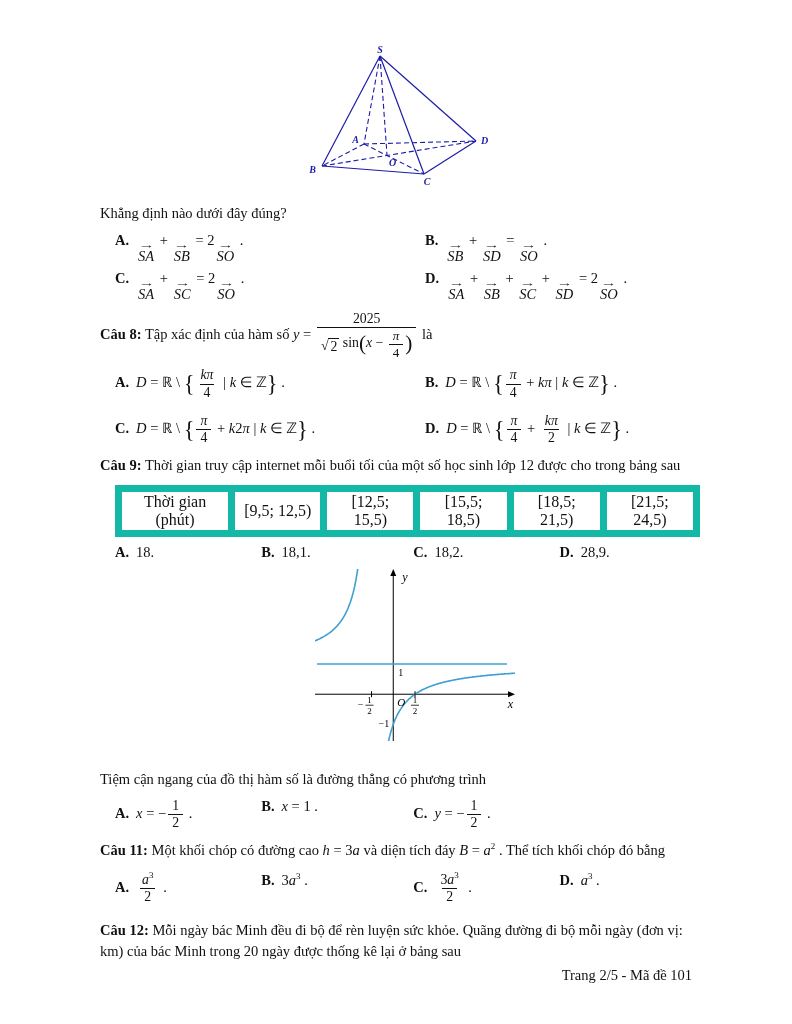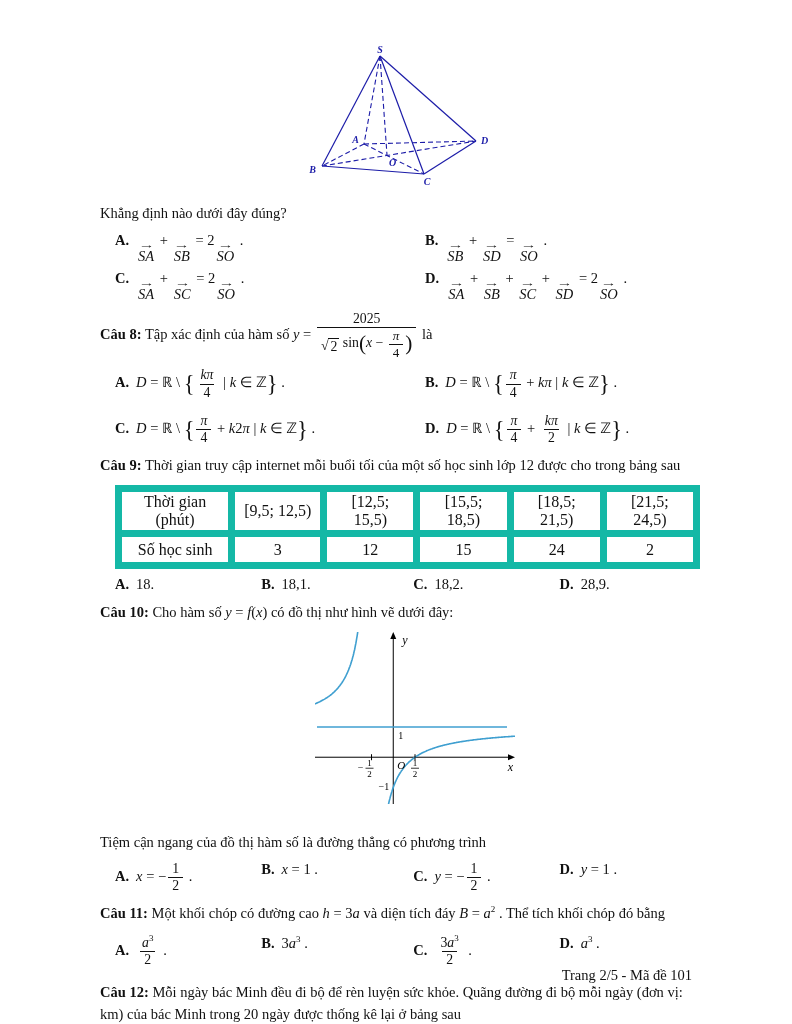--- a/index.html
+++ b/index.html
@@ -167,43 +167,29 @@
   <table class="freq-table">
     <tbody>
       <tr>
         <td class="c0">Thời gian (phút)</td>
         <td class="iv">[9,5; 12,5)</td>
         <td class="iv">[12,5; 15,5)</td>
         <td class="iv">[15,5; 18,5)</td>
         <td class="iv">[18,5; 21,5)</td>
         <td class="iv">[21,5; 24,5)</td>
       </tr>
-      <tr>
-        <td class="c0">Số học sinh</td>
-        <td class="iv">3</td>
-        <td class="iv">12</td>
-        <td class="iv">15</td>
-        <td class="iv">24</td>
-        <td class="iv">2</td>
-      </tr>
     </tbody>
   </table>
   <div class="opts4">
       <div class="opt"><span class="optlabel">A.</span><span class="math"><span>18.</span></span></div>
       <div class="opt"><span class="optlabel">B.</span><span class="math"><span>18,1.</span></span></div>
       <div class="opt"><span class="optlabel">C.</span><span class="math"><span>18,2.</span></span></div>
       <div class="opt"><span class="optlabel">D.</span><span class="math"><span>28,9.</span></span></div>
     </div>
 
-  <div class="stem">
-    <span class="qlabel">Câu 10:</span>
-    <span>Cho hàm số</span>
-    <span class="math"><span class="mi">y</span><span> = </span><span class="mi">f</span><span>(</span><span class="mi">x</span><span>)</span></span>
-    <span>có đồ thị như hình vẽ dưới đây:</span>
-  </div>
   <div class="graph-wrap" id="graph"><svg width="200" height="172" viewBox="0 0 200 172">
         <line x1="0" y1="125.2280701754386" x2="194" y2="125.2280701754386" stroke="#000000" stroke-width="1"></line>
         <polygon points="200,125.2280701754386 193,122.2280701754386 193,128.2280701754386" fill="#000000"></polygon>
         <line x1="78.26086956521739" y1="172" x2="78.26086956521739" y2="6" stroke="#000000" stroke-width="1"></line>
         <polygon points="78.26086956521739,0 75.26086956521739,7 81.26086956521739,7" fill="#000000"></polygon>
         <line x1="2" y1="95.05263157894738" x2="192" y2="95.05263157894738" stroke="#3f9fd0" stroke-width="1.4"></line>
         <path d="M0.0 71.8 L0.4 71.7 L0.9 71.5 L1.3 71.3 L1.7 71.1 L2.2 70.9 L2.6 70.7 L3.0 70.5 L3.5 70.3 L3.9 70.1 L4.3 69.9 L4.8 69.7 L5.2 69.5 L5.7 69.3 L6.1 69.0 L6.5 68.8 L7.0 68.6 L7.4 68.3 L7.8 68.1 L8.3 67.9 L8.7 67.6 L9.1 67.4 L9.6 67.1 L10.0 66.9 L10.4 66.6 L10.9 66.3 L11.3 66.0 L11.7 65.8 L12.2 65.5 L12.6 65.2 L13.0 64.9 L13.5 64.6 L13.9 64.3 L14.3 63.9 L14.8 63.6 L15.2 63.3 L15.7 63.0 L16.1 62.6 L16.5 62.3 L17.0 61.9 L17.4 61.5 L17.8 61.1 L18.3 60.8 L18.7 60.4 L19.1 60.0 L19.6 59.6 L20.0 59.1 L20.4 58.7 L20.9 58.3 L21.3 57.8 L21.7 57.3 L22.2 56.9 L22.6 56.4 L23.0 55.9 L23.5 55.3 L23.9 54.8 L24.3 54.3 L24.8 53.7 L25.2 53.1 L25.7 52.6 L26.1 51.9 L26.5 51.3 L27.0 50.7 L27.4 50.0 L27.8 49.3 L28.3 48.6 L28.7 47.9 L29.1 47.2 L29.6 46.4 L30.0 45.6 L30.4 44.8 L30.9 43.9 L31.3 43.0 L31.7 42.1 L32.2 41.2 L32.6 40.2 L33.0 39.2 L33.5 38.1 L33.9 37.0 L34.3 35.9 L34.8 34.7 L35.2 33.5 L35.7 32.2 L36.1 30.8 L36.5 29.5 L37.0 28.0 L37.4 26.5 L37.8 24.9 L38.3 23.2 L38.7 21.5 L39.1 19.6 L39.6 17.7 L40.0 15.6 L40.4 13.5 L40.9 11.2 L41.3 8.8 L41.7 6.3 L42.2 3.6 L42.6 0.8 L43.0 -2.3 L43.5 -5.5 L43.9 -9.0 " fill="none" stroke="#3f9fd0" stroke-width="1.6" stroke-linecap="round"></path>
         <path d="M71.7 181.3 L72.2 178.9 L72.6 176.6 L73.0 174.5 L73.5 172.4 L73.9 170.5 L74.3 168.7 L74.8 166.9 L75.2 165.2 L75.7 163.6 L76.1 162.1 L76.5 160.7 L77.0 159.3 L77.4 157.9 L77.8 156.6 L78.3 155.4 L78.7 154.2 L79.1 153.1 L79.6 152.0 L80.0 150.9 L80.4 149.9 L80.9 148.9 L81.3 148.0 L81.7 147.1 L82.2 146.2 L82.6 145.3 L83.0 144.5 L83.5 143.7 L83.9 143.0 L84.3 142.2 L84.8 141.5 L85.2 140.8 L85.7 140.1 L86.1 139.4 L86.5 138.8 L87.0 138.2 L87.4 137.6 L87.8 137.0 L88.3 136.4 L88.7 135.8 L89.1 135.3 L89.6 134.8 L90.0 134.2 L90.4 133.7 L90.9 133.2 L91.3 132.8 L91.7 132.3 L92.2 131.9 L92.6 131.4 L93.0 131.0 L93.5 130.6 L93.9 130.1 L94.3 129.7 L94.8 129.3 L95.2 129.0 L95.7 128.6 L96.1 128.2 L96.5 127.9 L97.0 127.5 L97.4 127.2 L97.8 126.8 L98.3 126.5 L98.7 126.2 L99.1 125.8 L99.6 125.5 L100.0 125.2 L100.4 124.9 L100.9 124.6 L101.3 124.3 L101.7 124.1 L102.2 123.8 L102.6 123.5 L103.0 123.3 L103.5 123.0 L103.9 122.7 L104.3 122.5 L104.8 122.2 L105.2 122.0 L105.7 121.8 L106.1 121.5 L106.5 121.3 L107.0 121.1 L107.4 120.8 L107.8 120.6 L108.3 120.4 L108.7 120.2 L109.1 120.0 L109.6 119.8 L110.0 119.6 L110.4 119.4 L110.9 119.2 L111.3 119.0 L111.7 118.8 L112.2 118.6 L112.6 118.4 L113.0 118.3 L113.5 118.1 L113.9 117.9 L114.3 117.7 L114.8 117.6 L115.2 117.4 L115.7 117.2 L116.1 117.1 L116.5 116.9 L117.0 116.8 L117.4 116.6 L117.8 116.5 L118.3 116.3 L118.7 116.2 L119.1 116.0 L119.6 115.9 L120.0 115.7 L120.4 115.6 L120.9 115.4 L121.3 115.3 L121.7 115.2 L122.2 115.0 L122.6 114.9 L123.0 114.8 L123.5 114.6 L123.9 114.5 L124.3 114.4 L124.8 114.3 L125.2 114.2 L125.7 114.0 L126.1 113.9 L126.5 113.8 L127.0 113.7 L127.4 113.6 L127.8 113.5 L128.3 113.3 L128.7 113.2 L129.1 113.1 L129.6 113.0 L130.0 112.9 L130.4 112.8 L130.9 112.7 L131.3 112.6 L131.7 112.5 L132.2 112.4 L132.6 112.3 L133.0 112.2 L133.5 112.1 L133.9 112.0 L134.3 111.9 L134.8 111.8 L135.2 111.7 L135.7 111.6 L136.1 111.5 L136.5 111.5 L137.0 111.4 L137.4 111.3 L137.8 111.2 L138.3 111.1 L138.7 111.0 L139.1 110.9 L139.6 110.9 L140.0 110.8 L140.4 110.7 L140.9 110.6 L141.3 110.5 L141.7 110.4 L142.2 110.4 L142.6 110.3 L143.0 110.2 L143.5 110.1 L143.9 110.1 L144.3 110.0 L144.8 109.9 L145.2 109.8 L145.7 109.8 L146.1 109.7 L146.5 109.6 L147.0 109.6 L147.4 109.5 L147.8 109.4 L148.3 109.4 L148.7 109.3 L149.1 109.2 L149.6 109.2 L150.0 109.1 L150.4 109.0 L150.9 109.0 L151.3 108.9 L151.7 108.8 L152.2 108.8 L152.6 108.7 L153.0 108.6 L153.5 108.6 L153.9 108.5 L154.3 108.5 L154.8 108.4 L155.2 108.3 L155.7 108.3 L156.1 108.2 L156.5 108.2 L157.0 108.1 L157.4 108.1 L157.8 108.0 L158.3 107.9 L158.7 107.9 L159.1 107.8 L159.6 107.8 L160.0 107.7 L160.4 107.7 L160.9 107.6 L161.3 107.6 L161.7 107.5 L162.2 107.5 L162.6 107.4 L163.0 107.4 L163.5 107.3 L163.9 107.3 L164.3 107.2 L164.8 107.2 L165.2 107.1 L165.7 107.1 L166.1 107.0 L166.5 107.0 L167.0 106.9 L167.4 106.9 L167.8 106.8 L168.3 106.8 L168.7 106.7 L169.1 106.7 L169.6 106.7 L170.0 106.6 L170.4 106.6 L170.9 106.5 L171.3 106.5 L171.7 106.4 L172.2 106.4 L172.6 106.4 L173.0 106.3 L173.5 106.3 L173.9 106.2 L174.3 106.2 L174.8 106.1 L175.2 106.1 L175.7 106.1 L176.1 106.0 L176.5 106.0 L177.0 105.9 L177.4 105.9 L177.8 105.9 L178.3 105.8 L178.7 105.8 L179.1 105.8 L179.6 105.7 L180.0 105.7 L180.4 105.6 L180.9 105.6 L181.3 105.6 L181.7 105.5 L182.2 105.5 L182.6 105.5 L183.0 105.4 L183.5 105.4 L183.9 105.4 L184.3 105.3 L184.8 105.3 L185.2 105.2 L185.7 105.2 L186.1 105.2 L186.5 105.1 L187.0 105.1 L187.4 105.1 L187.8 105.0 L188.3 105.0 L188.7 105.0 L189.1 104.9 L189.6 104.9 L190.0 104.9 L190.4 104.8 L190.9 104.8 L191.3 104.8 L191.7 104.8 L192.2 104.7 L192.6 104.7 L193.0 104.7 L193.5 104.6 L193.9 104.6 L194.3 104.6 L194.8 104.5 L195.2 104.5 L195.7 104.5 L196.1 104.5 L196.5 104.4 L197.0 104.4 L197.4 104.4 L197.8 104.3 L198.3 104.3 L198.7 104.3 L199.1 104.3 L199.6 104.2 L200.0 104.2 " fill="none" stroke="#3f9fd0" stroke-width="1.6" stroke-linecap="round"></path>
         <line x1="56.52173913043479" y1="122.2280701754386" x2="56.52173913043479" y2="128.2280701754386" stroke="#000000" stroke-width="1"></line>
         <line x1="100" y1="122.2280701754386" x2="100" y2="128.2280701754386" stroke="#000000" stroke-width="1"></line>
@@ -224,21 +210,20 @@
   <div class="opts4">
       <div class="opt"><span class="optlabel">A.</span><span class="math"><span class="mi">x</span><span> = −</span><span class="frac">
             <span class="num"><span>1</span></span>
             <span class="den"><span>2</span></span>
           </span><span> .</span></span></div>
       <div class="opt"><span class="optlabel">B.</span><span class="math"><span class="mi">x</span><span> = 1 .</span></span></div>
       <div class="opt"><span class="optlabel">C.</span><span class="math"><span class="mi">y</span><span> = −</span><span class="frac">
             <span class="num"><span>1</span></span>
             <span class="den"><span>2</span></span>
           </span><span> .</span></span></div>
-      <div class="opt"><span class="optlabel">D.</span><span class="math"><span class="mi">y</span><span> = 1 .</span></span></div>
     </div>
 
   <div class="stem">
     <span class="qlabel">Câu 11:</span>
     <span>Một khối chóp có đường cao</span>
     <span class="math"><span class="mi">h</span><span> = 3</span><span class="mi">a</span></span>
     <span>và diện tích đáy</span>
     <span class="math"><span class="mi">B</span><span> = </span><span class="mi">a</span><sup>2</sup></span>
     <span>. Thể tích khối chóp đó bằng</span>
   </div>

